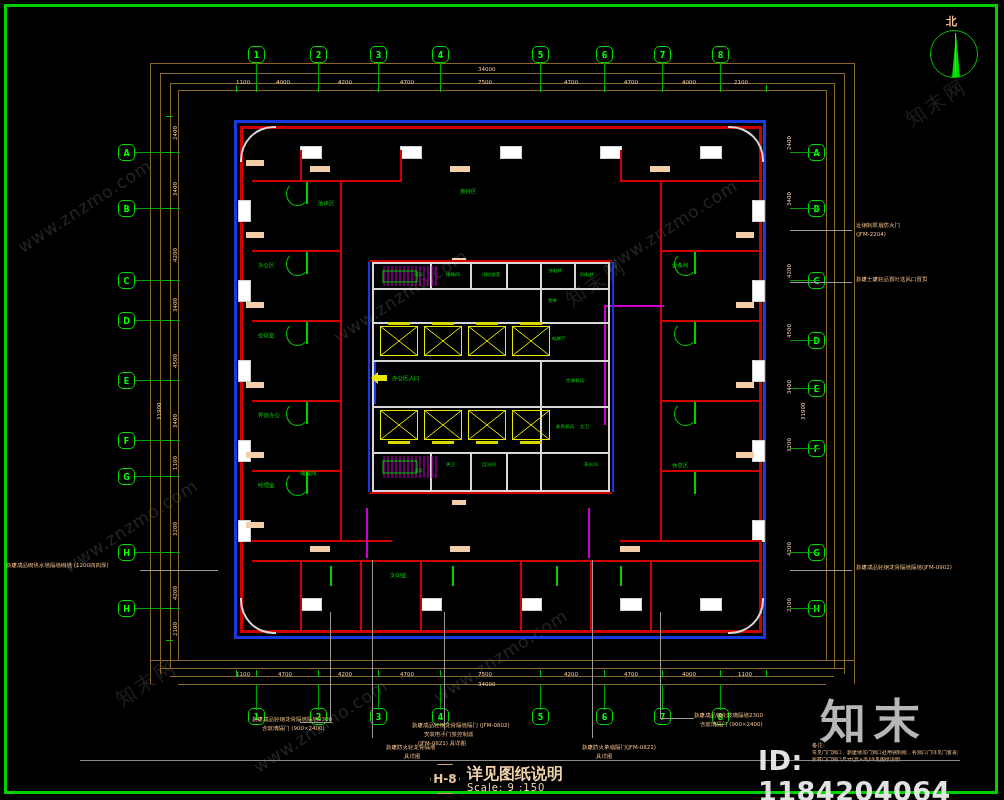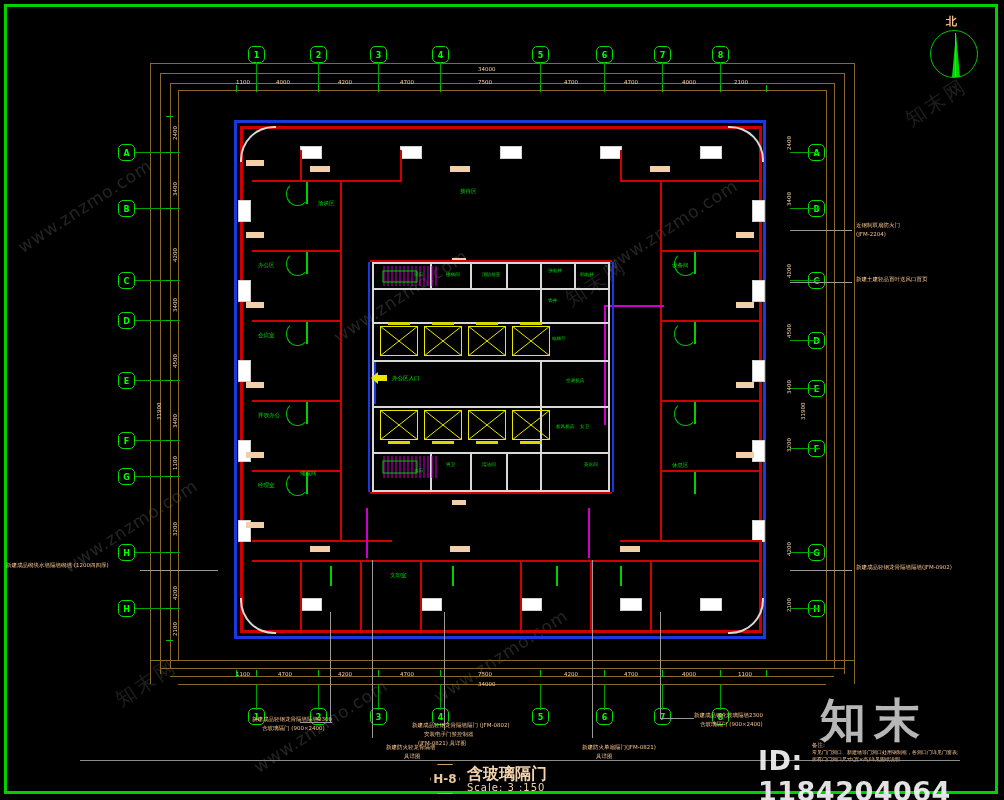--- a/index.html
+++ b/index.html
@@ -558,21 +558,21 @@
   <div id="notes">
     <div class="nh">备注:</div>
     <div class="nl">常见门门洞口、新建墙等门洞口处用钢制框，各洞口门详见门窗表;</div>
     <div class="nl">所有门门洞口尺寸(宽×高)详见图纸说明</div>
   </div>
 
   <div id="titlerule"></div>
   <div id="title">
     <div class="sym">H-8</div>
     <div>
-      <div class="tt">含玻璃隔门</div>
-      <div class="sc">Scale:  3  :150</div>
+      <div class="tt">详见图纸说明</div>
+      <div class="sc">Scale:  9  :150</div>
     </div>
   </div>
 
   <div id="wmbig">知末</div>
   <div id="wmid">ID: 1184204064</div>
 
 </div>
 
 </body></html>

